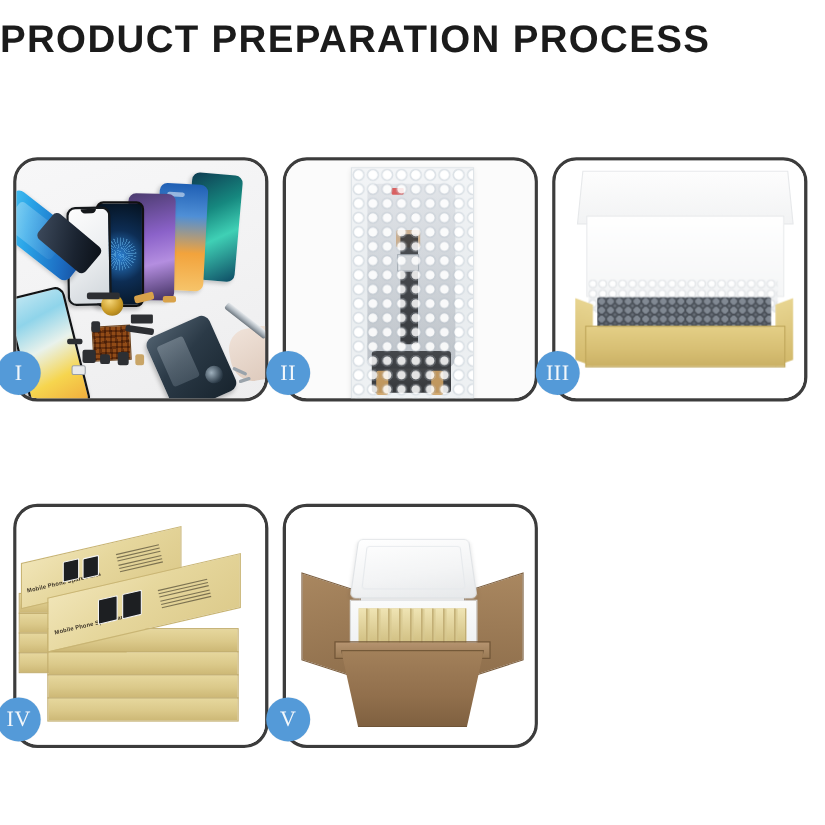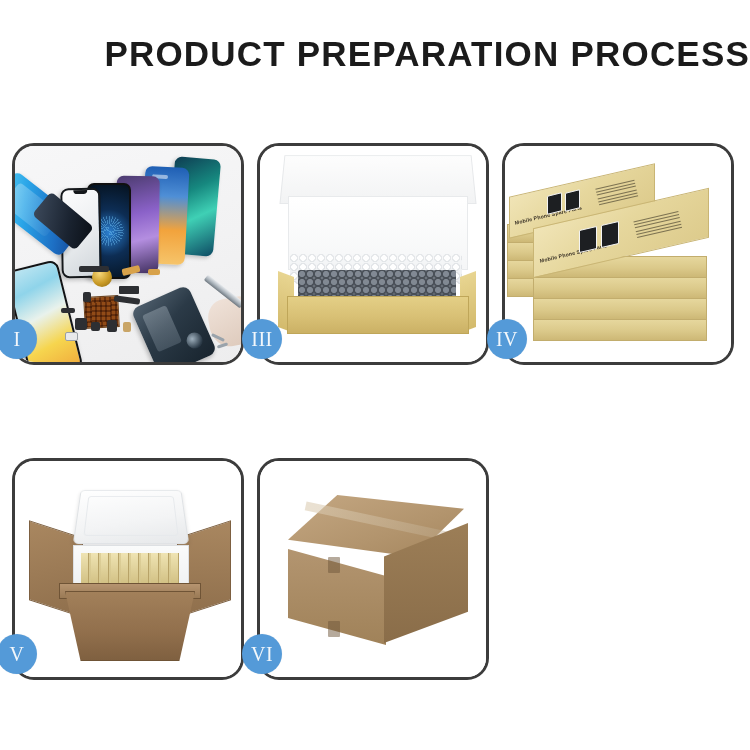--- a/index.html
+++ b/index.html
@@ -18,24 +18,24 @@
   .page {
     position: relative;
     width: 750px;
     height: 750px;
     background: #ffffff;
   }
 
   
   .header {
     position: absolute;
-    top: 34px;
+    top: 16px;
     left: 0;
     width: 750px;
-    text-align: right;
+    text-align: left;
   }
   .title {
     font-family: "Liberation Sans", sans-serif;
     font-size: 35px;
     font-weight: 700;
     letter-spacing: 1.2px;
     color: #1b1b1b;
     line-height: 40px;
     white-space: nowrap;
   }
@@ -563,20 +563,38 @@
           <div class="ph-back"></div>
           <div class="hand"></div>
           <div class="tweezers"></div>
           <div class="chip" style="left:196px;top:190px;width:14px;height:3px;background:#9aa3ab;transform:rotate(25deg);"></div>
           <div class="chip" style="left:202px;top:198px;width:11px;height:3px;background:#9aa3ab;transform:rotate(-18deg);"></div>
         </div>
       </div>
       <div class="badge">I</div>
     </div>
 
+    <div class="panel">
+      <div class="panel-inner">
+        <div class="scene-bubble">
+          <div class="bubble-bag">
+            <div class="bb-screen"></div>
+            <div class="bb-red"></div>
+            <div class="bb-conn"></div>
+            <div class="bb-flex"></div>
+            <div class="bb-ic"></div>
+            <div class="bb-bottom"></div>
+            <div class="bb-gold1"></div>
+            <div class="bb-gold2"></div>
+            <div class="bb-overlay"></div>
+          </div>
+        </div>
+      </div>
+      <div class="badge">II</div>
+    </div>
 
     <div class="panel">
       <div class="panel-inner">
         <div class="scene-box3">
           <div class="b3-lid-back"></div>
           <div class="b3-lid-face"></div>
           <div class="b3-foam"></div>
           <div class="b3-content"></div>
           <div class="b3-tray-left"></div>
           <div class="b3-tray-right"></div>
@@ -649,28 +667,15 @@
               <span style="left:80px;"></span>
             <span style="left:90px;"></span>
           </div>
           <div class="c5-rim"></div>
           <div class="c5-body"></div>
         </div>
       </div>
       <div class="badge">V</div>
     </div>
 
-    <div class="panel">
-      <div class="panel-inner">
-        <div class="scene-sealed">
-          <div class="c6-top"></div>
-          <div class="c6-seam"></div>
-          <div class="c6-left"></div>
-          <div class="c6-right"></div>
-          <div class="c6-tab" style="left:68px;top:96px;"></div>
-          <div class="c6-tab" style="left:68px;top:160px;"></div>
-        </div>
-      </div>
-      <div class="badge">VI</div>
-    </div>
 
   </div>
 </div>
 
 </body></html>

